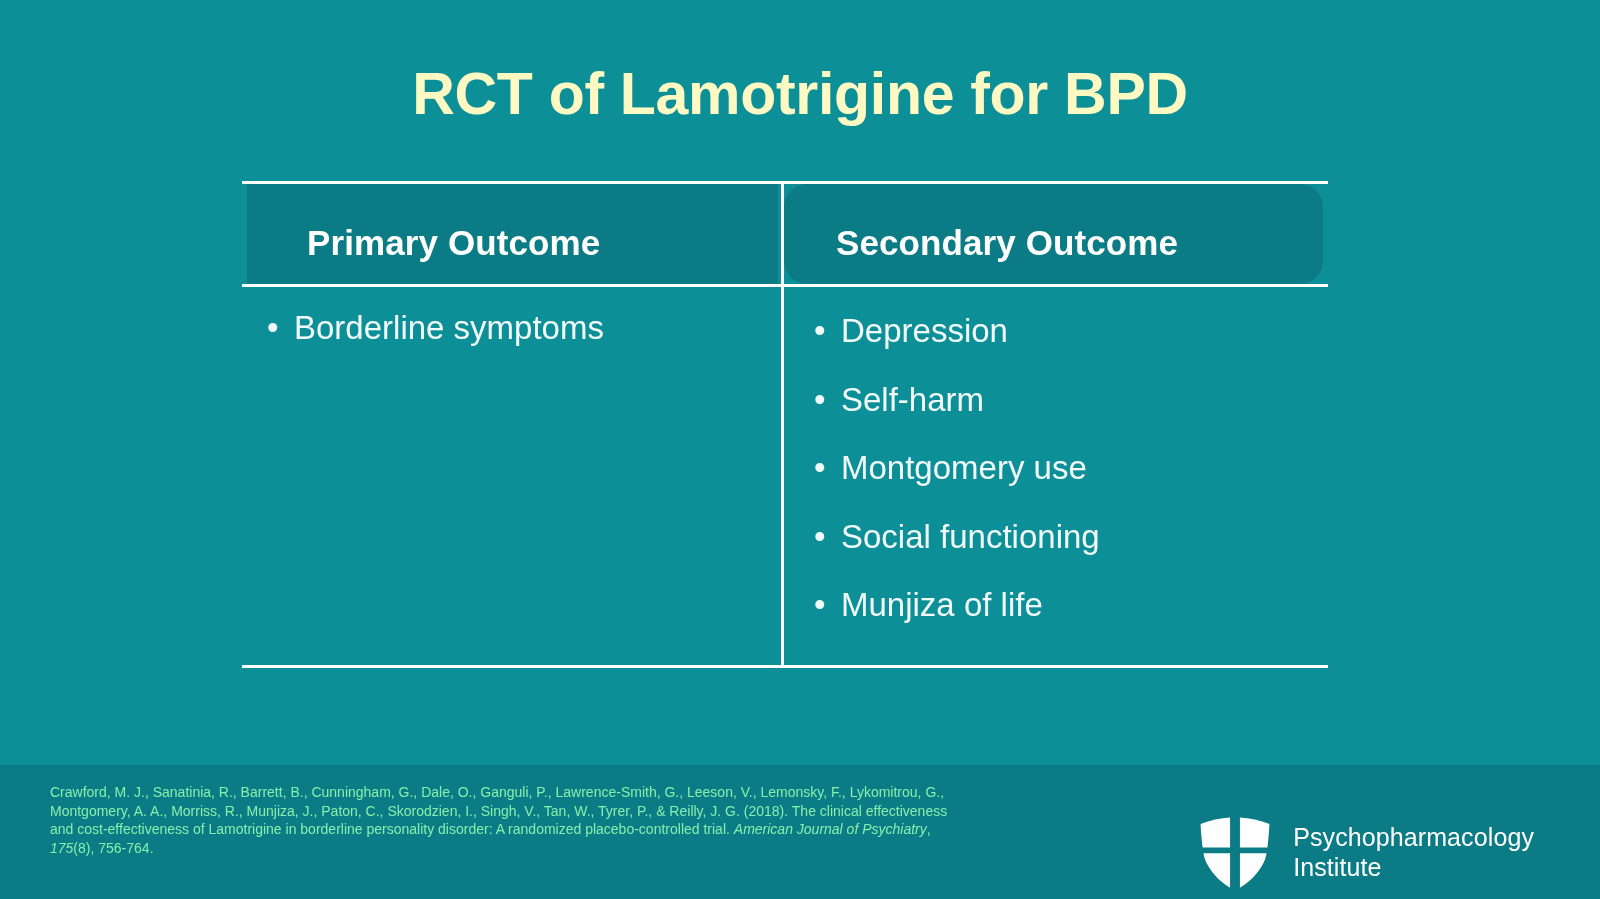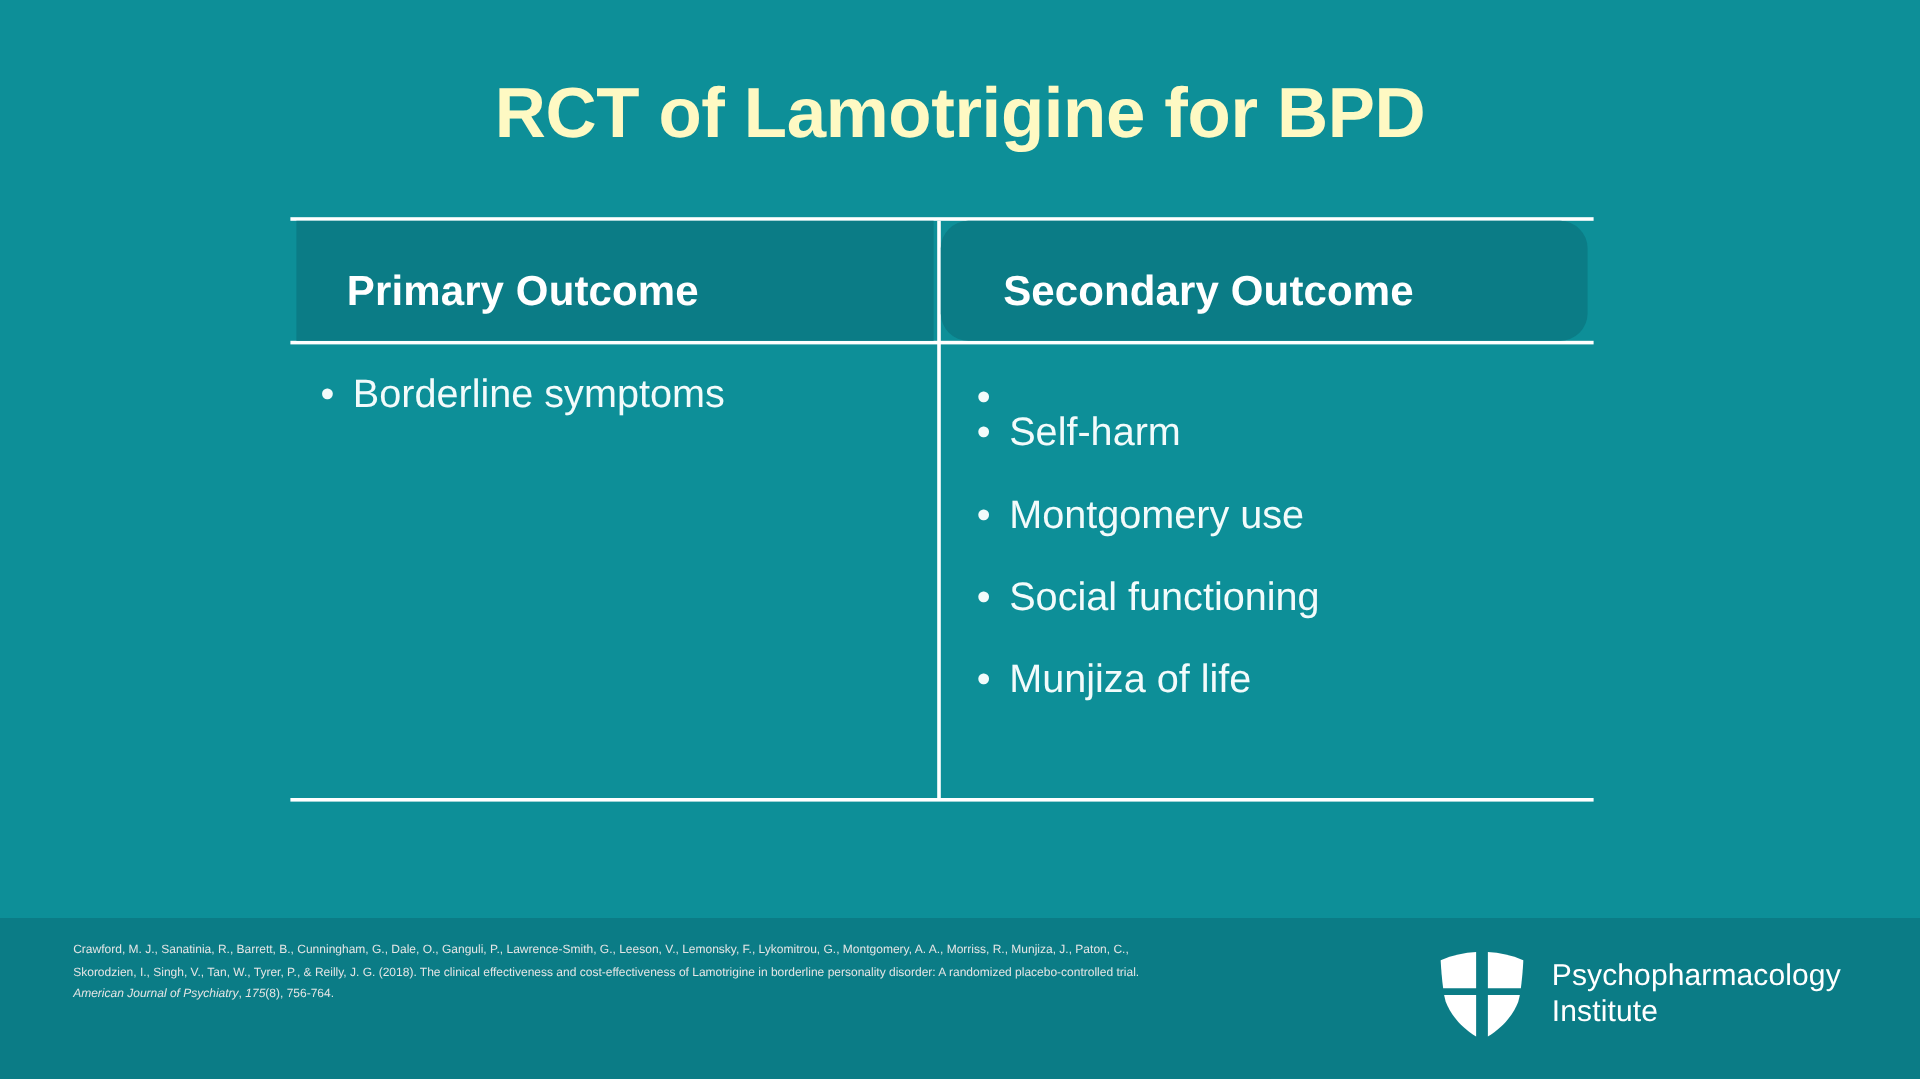--- a/index.html
+++ b/index.html
@@ -86,21 +86,21 @@
 
   .header-label {
     position: absolute;
     bottom: 21px;
     color: #ffffff;
     font-size: 35px;
     font-weight: bold;
     letter-spacing: 0.1px;
     white-space: nowrap;
   }
-  .header-cell.left  .header-label { left: 42px; }
+  .header-cell.left  .header-label { left: 60px; }
   .header-cell.right .header-label { left: 52px; }
 
   
   .body-cell {
     position: absolute;
     top: 106px;
   }
   .body-cell.left  { left: 0px;   width: 539px; }
   .body-cell.right { left: 542px; width: 544px; }
 
@@ -142,33 +142,32 @@
     width: 1600px;
     height: 134px;
     background: #0b7c86;
   }
 
   .citation {
     position: absolute;
     left: 50px;
     top: 18px;
     width: 900px;
-    color: #e5e5e5;
-    font-size: 10px;
+    color: #86efac;
+    font-size: 14px;
     line-height: 18.5px;
     font-weight: normal;
-    margin-left: 11px;
   }
   .citation .ital { font-style: italic; }
 
   
   .logo {
     position: absolute;
     right: 66px;
-    top: 22px;
+    top: 46px;
     display: flex;
     align-items: center;
     gap: 17px;
   }
   .logo-mark {
     width: 82px;
     height: 82px;
     flex: 0 0 auto;
   }
   .logo-text {
@@ -210,20 +209,21 @@
           <span class="dot">•</span>
           <span class="txt">Borderline symptoms</span>
         </li>
       </ul>
     </div>
 
     <div class="body-cell right">
       <ul class="bullet-list">
         <li class="bullet-item">
           <span class="dot">•</span>
+          <span class="txt">Depression</span>
         </li>
         <li class="bullet-item">
           <span class="dot">•</span>
           <span class="txt">Self-harm</span>
         </li>
         <li class="bullet-item">
           <span class="dot">•</span>
           <span class="txt">Montgomery use</span>
         </li>
         <li class="bullet-item">

